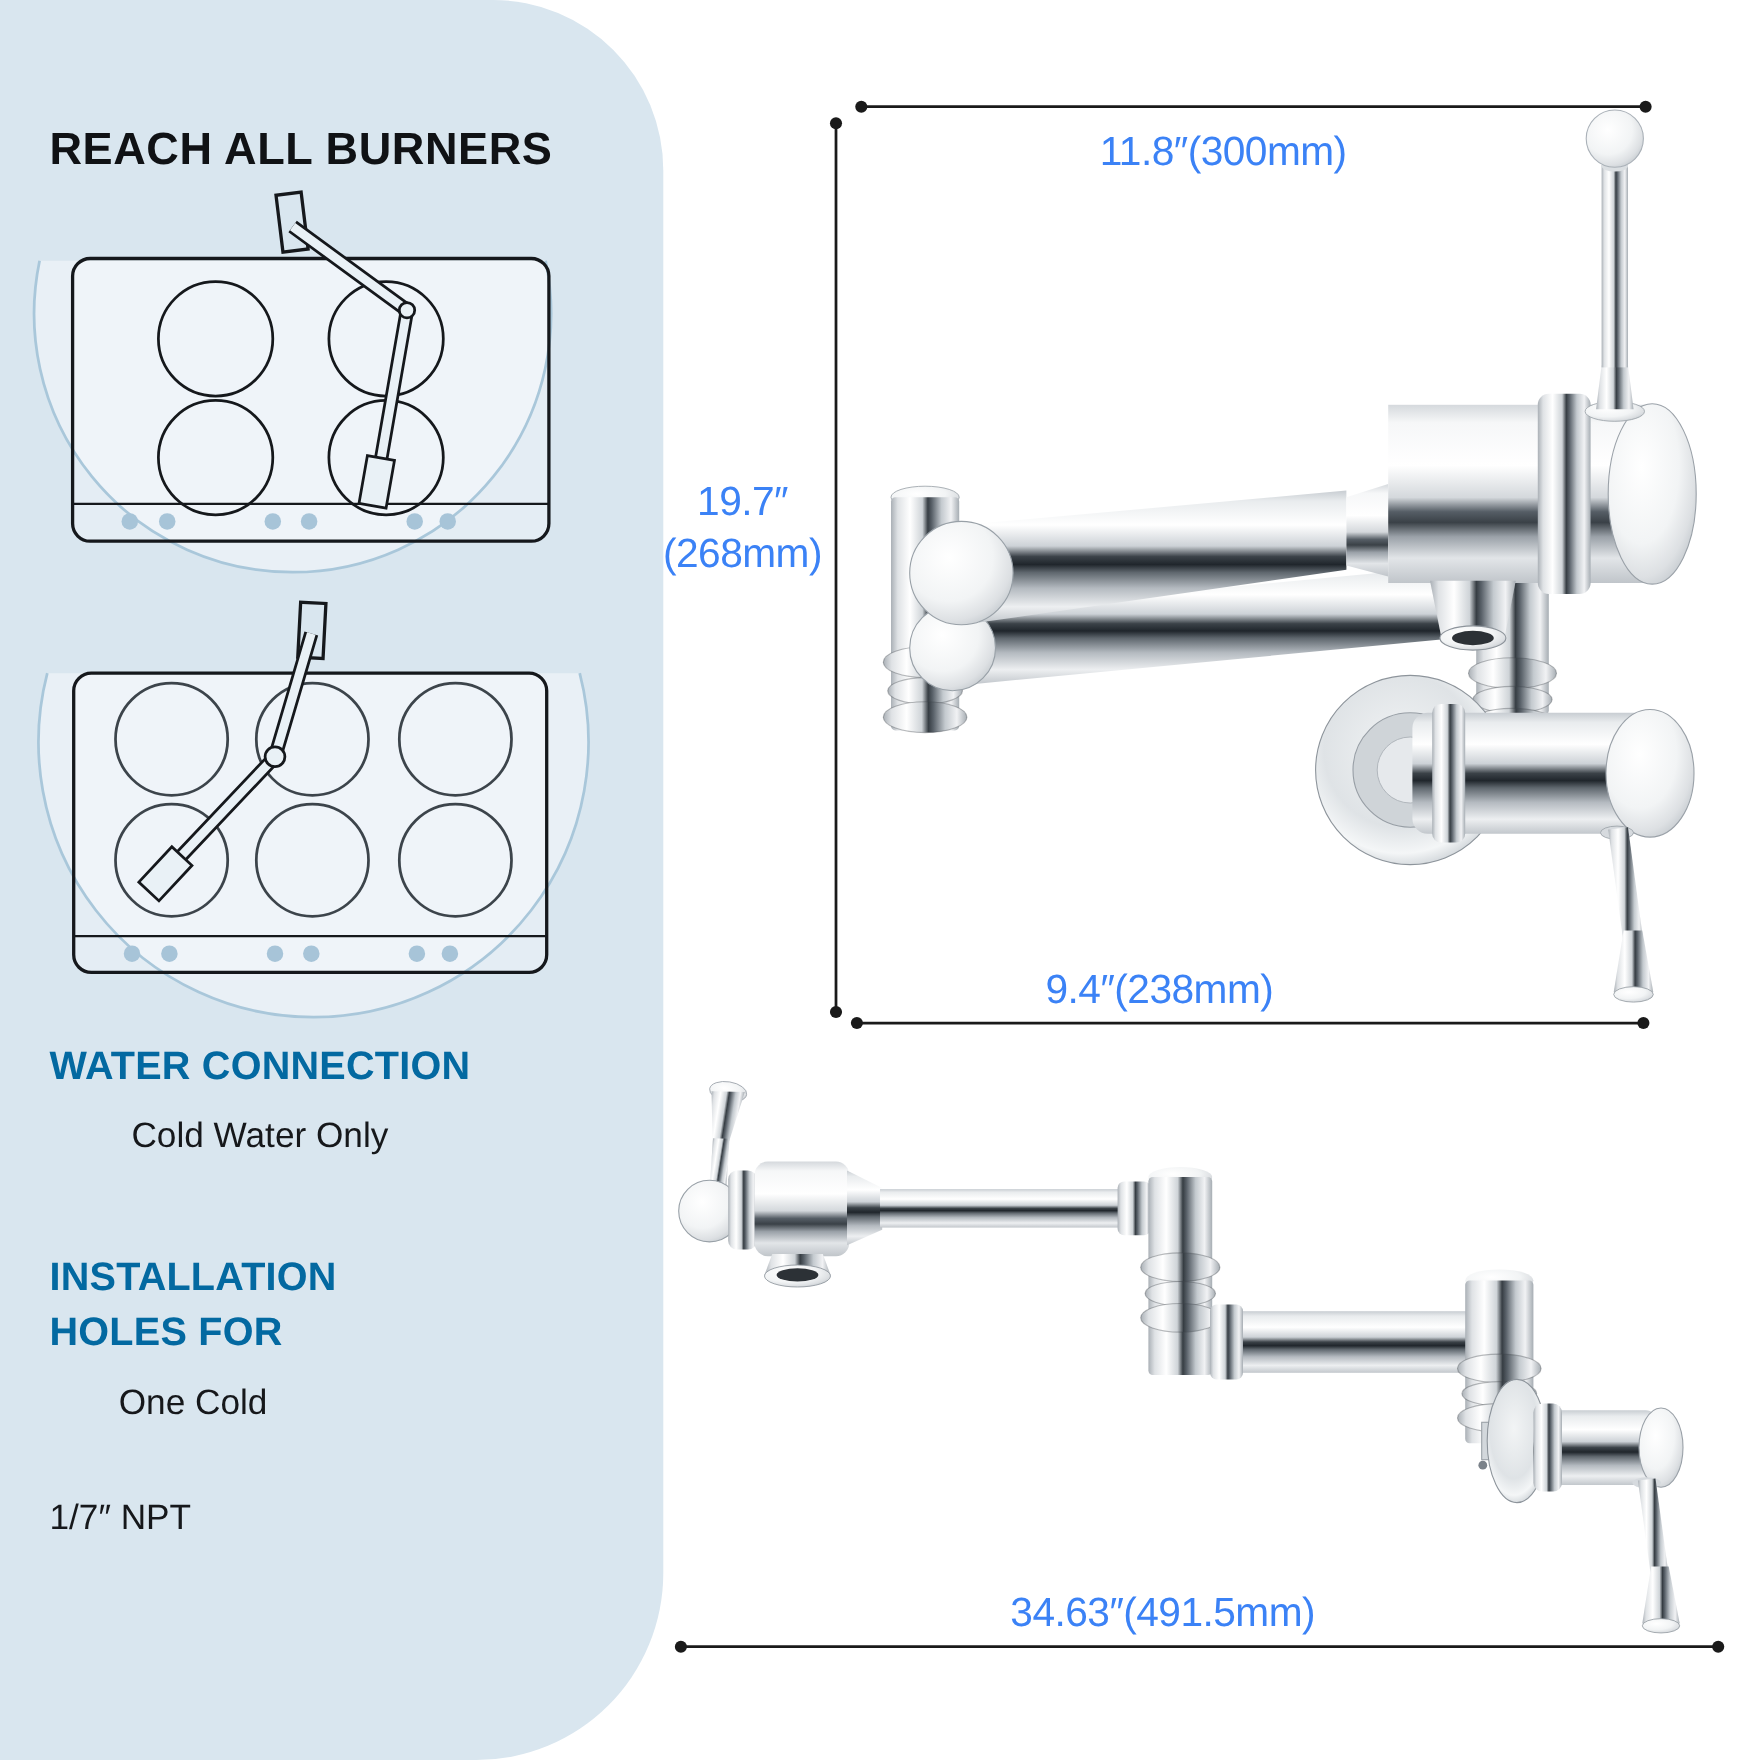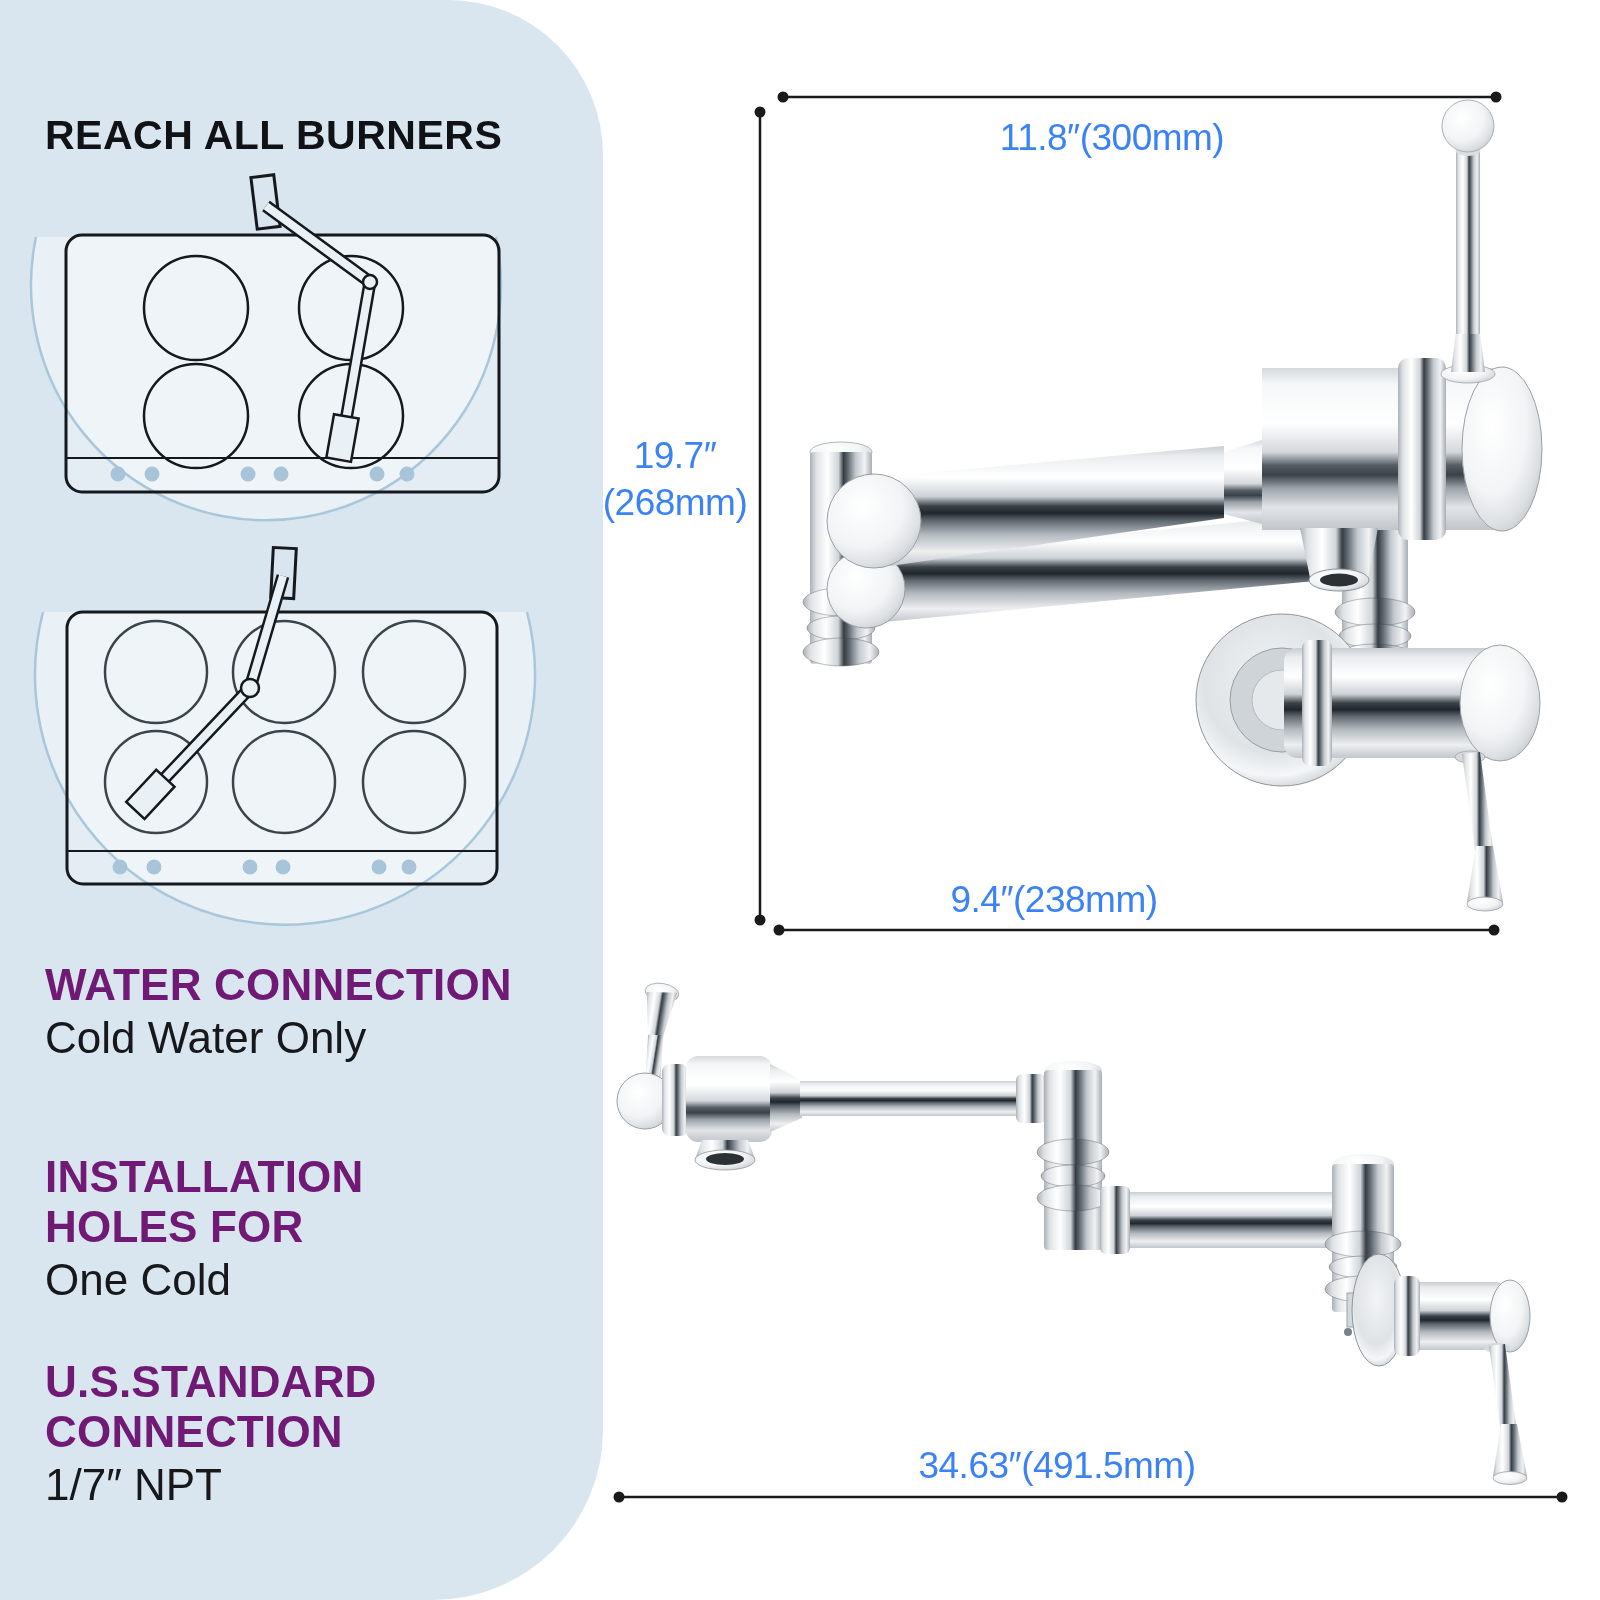--- a/index.html
+++ b/index.html
@@ -7,23 +7,23 @@
   .stage{position:relative;width:1600px;height:1600px;overflow:hidden;background:#ffffff;}
 
   
   .panel{position:absolute;left:0;top:0;width:566px;height:1600px;
          background:#d9e6ef;border-radius:0 155px 170px 0;padding-left:37px;}
   .panel-title{position:absolute;left:45px;top:112px;margin:0;
                font-size:41px;font-weight:800;letter-spacing:.5px;color:#101215;white-space:nowrap;}
   .panel-graphics{position:absolute;left:0;top:0;}
 
   .section{position:absolute;left:45px;}
-  .sec-heading{font-size:44px;font-weight:700;color:#701a75;line-height:50px;letter-spacing:.2px;margin-top:16px;}
+  .sec-heading{font-size:36px;font-weight:700;color:#0369a1;line-height:50px;letter-spacing:.2px;}
   .sec-heading div{min-height:0;}
-  .sec-body{font-size:44px;font-weight:400;color:#16181b;line-height:48px;margin-top:4px;}
+  .sec-body{font-size:32px;font-weight:400;color:#16181b;line-height:48px;margin-top:14px;text-align:center;}
   #section-water{top:944px;}
   #section-holes{top:1136px;}
   #section-standard{top:1341px;}
 
   
   .dim-label{position:absolute;font-size:37px;color:#3b82f6;letter-spacing:-.5px;
              text-align:center;line-height:47px;}
   #dim-top{left:912px;top:114px;width:400px;}
   #dim-height{left:570px;top:432px;width:210px;}
   #dim-spout{left:854px;top:876px;width:400px;}
@@ -108,24 +108,20 @@
 
     <div class="section" id="section-holes">
       <div class="sec-heading">
         <div>INSTALLATION</div>
         <div>HOLES FOR</div>
       </div>
       <div class="sec-body">One Cold</div>
     </div>
 
     <div class="section" id="section-standard">
-      <div class="sec-heading">
-        <div>U.S.STANDARD</div>
-        <div>CONNECTION</div>
-      </div>
       <div class="sec-body">1/7″ NPT</div>
     </div>
   </div>
 
   <svg class="faucets" width="1040" height="1460" viewBox="560 60 1040 1460">
     <defs>
       <linearGradient id="cv" x1="0" y1="0" x2="0" y2="1">
         <stop offset="0" stop-color="#c8cdd2"></stop>
           <stop offset=".08" stop-color="#e9ecee"></stop>
         <stop offset=".26" stop-color="#ffffff"></stop>

